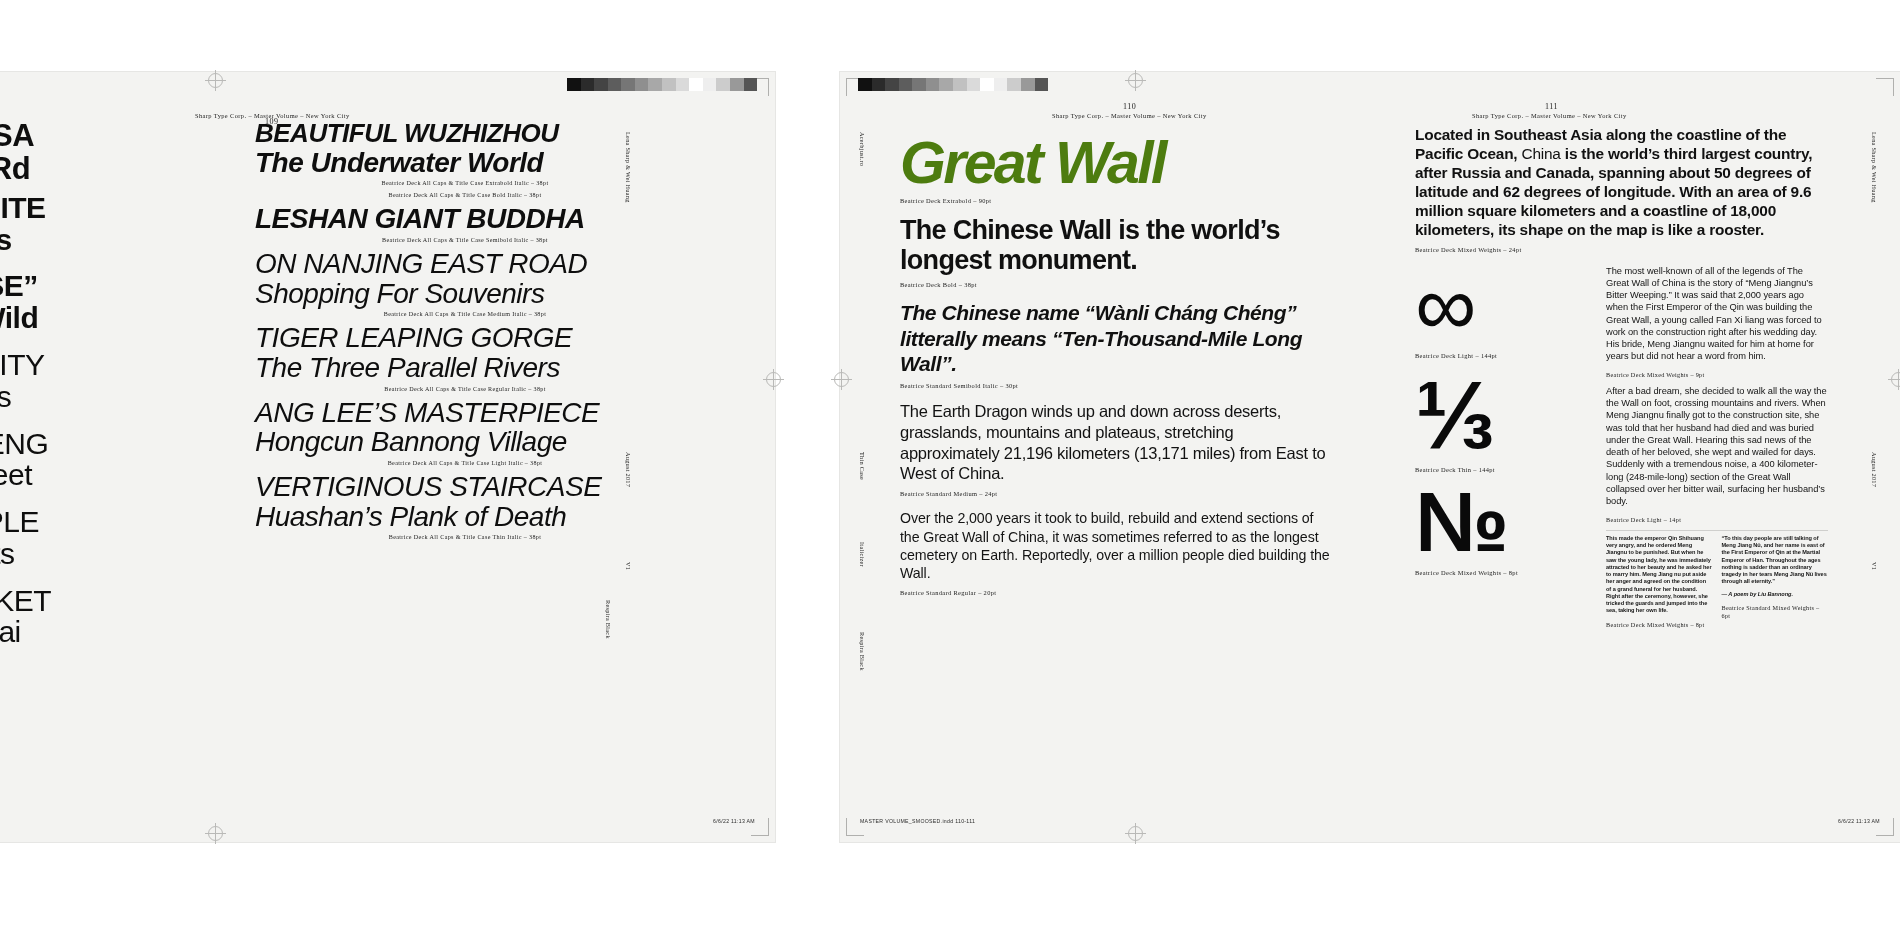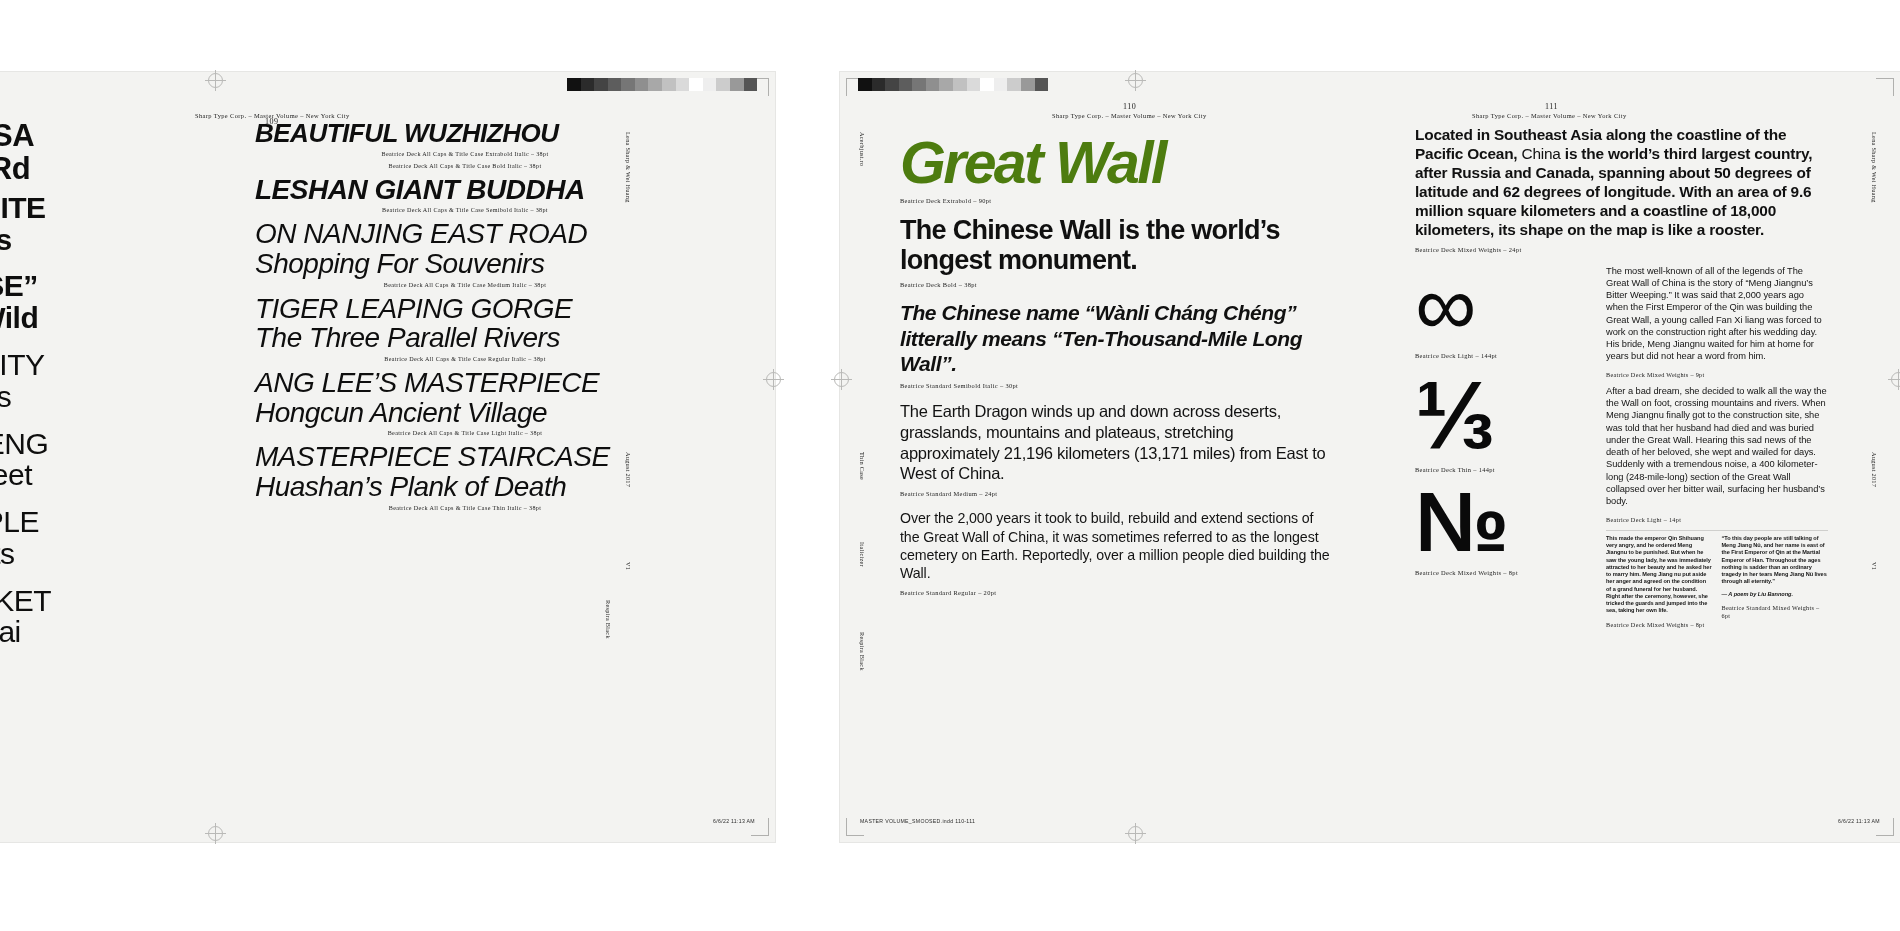--- a/index.html
+++ b/index.html
@@ -377,20 +377,21 @@
     <div class="spec-row">
       <div class="line l-thin">GHT MARKET</div>
       <div class="line l-thin">ct, Shanghai</div>
       <div class="spec-cap left">e Case Thin – 38pt</div>
     </div>
   </div>
 
   <div class="spec-col-b">
     <div class="spec-row">
       <div class="line l-xbold it" style="font-size:26px">BEAUTIFUL WUZHIZHOU</div>
+      <div class="line l-xbold it" style="font-size:28px">The Underwater World</div>
       <div class="spec-cap">Beatrice Deck All Caps &amp; Title Case Extrabold Italic – 38pt</div>
     </div>
     <div class="spec-row">
       <div class="spec-cap">Beatrice Deck All Caps &amp; Title Case Bold Italic – 38pt</div>
     </div>
     <div class="spec-row">
       <div class="line l-semi it" style="font-size:28px">LESHAN GIANT BUDDHA</div>
       <div class="spec-cap">Beatrice Deck All Caps &amp; Title Case Semibold Italic – 38pt</div>
     </div>
     <div class="spec-row">
@@ -398,25 +399,25 @@
       <div class="line l-med it" style="font-size:28px">Shopping For Souvenirs</div>
       <div class="spec-cap">Beatrice Deck All Caps &amp; Title Case Medium Italic – 38pt</div>
     </div>
     <div class="spec-row">
       <div class="line l-reg it" style="font-size:28px">TIGER LEAPING GORGE</div>
       <div class="line l-reg it" style="font-size:28px">The Three Parallel Rivers</div>
       <div class="spec-cap">Beatrice Deck All Caps &amp; Title Case Regular Italic – 38pt</div>
     </div>
     <div class="spec-row">
       <div class="line l-light it" style="font-size:28px">ANG LEE’S MASTERPIECE</div>
-      <div class="line l-light it" style="font-size:28px">Hongcun Ancient Village</div>
+      <div class="line l-light it" style="font-size:28px">Hongcun Bannong Village</div>
       <div class="spec-cap">Beatrice Deck All Caps &amp; Title Case Light Italic – 38pt</div>
     </div>
     <div class="spec-row">
-      <div class="line l-thin it" style="font-size:28px">MASTERPIECE STAIRCASE</div>
+      <div class="line l-thin it" style="font-size:28px">VERTIGINOUS STAIRCASE</div>
       <div class="line l-thin it" style="font-size:28px">Huashan’s Plank of Death</div>
       <div class="spec-cap">Beatrice Deck All Caps &amp; Title Case Thin Italic – 38pt</div>
     </div>
   </div>
 
   <div class="sheet sheet-right">
     <div class="sheet-inner"></div>
 
     <div class="crop tl" style="left:6px;top:6px;"></div>
     <div class="crop tr" style="right:6px;top:6px;"></div>

